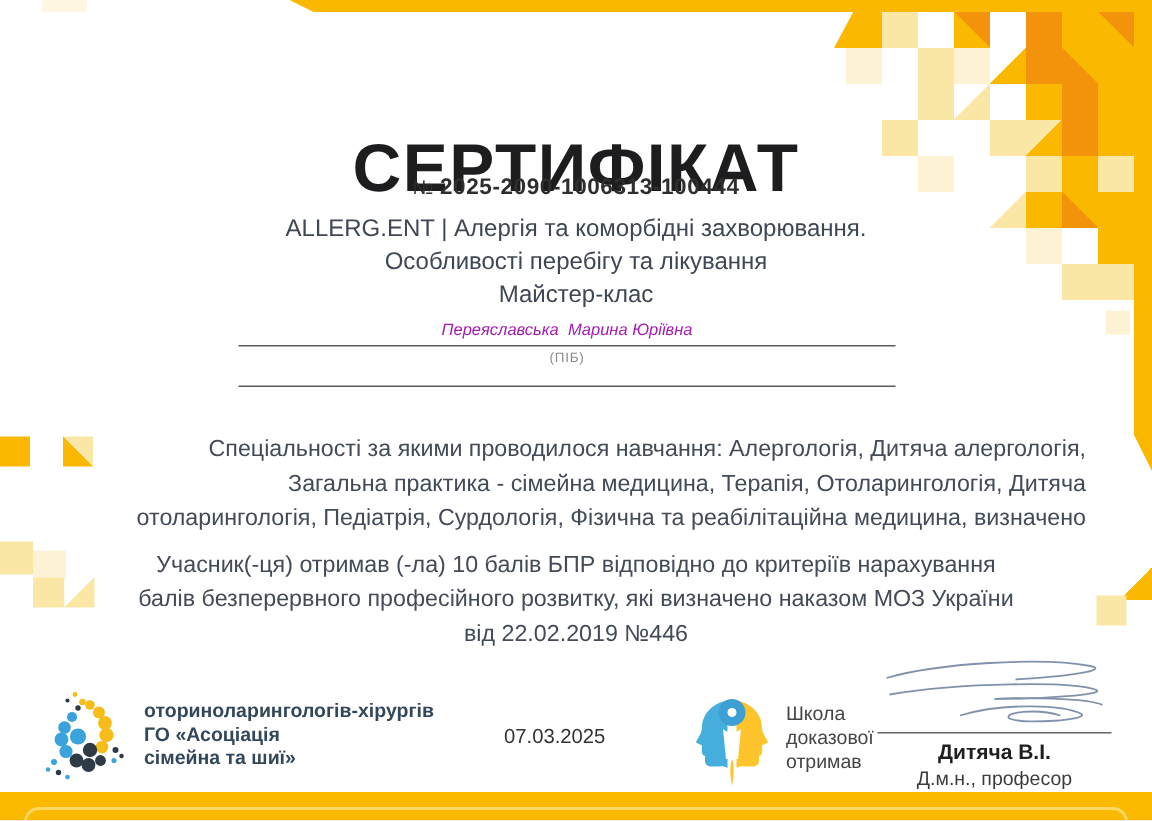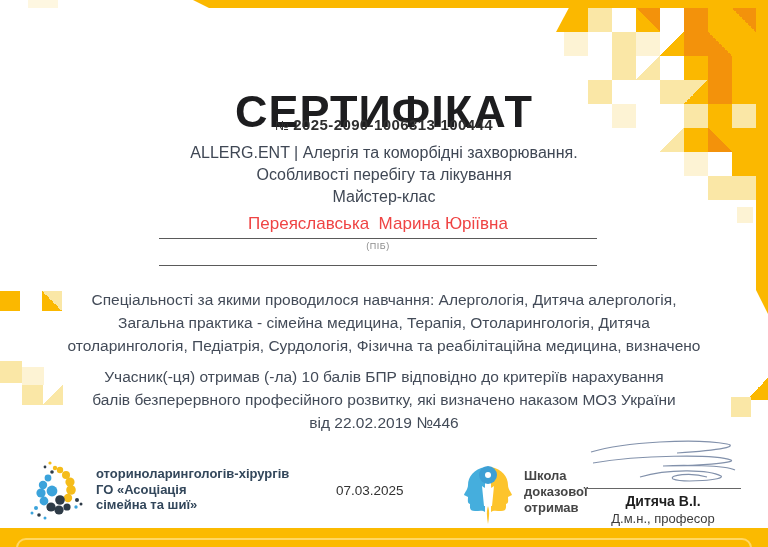--- a/index.html
+++ b/index.html
@@ -33,35 +33,35 @@
     border:2px solid #FFD764;border-radius:10px;}
   
   .title{position:absolute;top:56px;left:0;right:0;text-align:center;
     font-size:45px;font-weight:bold;letter-spacing:1px;color:#1d1d1f;}
   .cert-number{position:absolute;top:116px;left:0;right:0;text-align:center;
     color:#2e2e2e;font-size:15px;font-weight:bold;letter-spacing:.4px;}
   .cert-number .no-sign{font-weight:normal;font-size:13px;margin-right:4px;}
   .course{position:absolute;top:142px;left:40px;right:40px;text-align:center;
     font-size:16px;line-height:22px;color:#3f4754;}
   .name-wrap{position:absolute;left:159px;top:214px;width:438px;text-align:center;}
-  .name{font-size:17px;color:#ef4444;white-space:pre;padding-bottom:4px;}
+  .name{font-style:italic;font-size:11px;color:#a21caf;white-space:pre;padding-bottom:4px;}
   .rule{border-top:1.5px solid #5a5a5a;height:0;}
   .pib{font-size:9px;color:#8b8b8b;letter-spacing:.5px;padding-top:2px;}
   .rule2{margin-top:14px;}
-  .spec{position:absolute;top:288px;left:44px;right:44px;text-align:center;
+  .spec{position:absolute;top:288px;left:44px;right:44px;text-align:right;
     font-size:15.5px;line-height:23px;color:#434b58;}
   .points{position:absolute;top:365px;left:64px;right:64px;text-align:center;
     font-size:15.5px;line-height:23px;color:#434b58;}
   
   .assoc-logo{position:absolute;left:24px;top:456px;}
   .assoc-text{position:absolute;left:96px;top:466px;font-size:13px;font-weight:bold;
     color:#33475b;line-height:15.5px;}
   .date{position:absolute;left:336px;top:483px;font-size:13.5px;color:#333;}
   .school-logo{position:absolute;left:460px;top:462px;}
-  .school-text{position:absolute;left:524px;top:468px;font-size:13px;font-weight:bold;
+  .school-text{position:absolute;left:524px;top:468px;font-size:13px;font-weight:normal;
     color:#454545;line-height:16px;}
   .sig-block{position:absolute;left:585px;top:436px;width:156px;text-align:center;}
   .sig-scribble{display:block;margin:0 auto;}
   .sig-rule{border-top:1px solid #666;height:0;margin-top:2px;}
   .sig-name{font-size:14px;font-weight:bold;color:#1f1f1f;padding-top:4px;}
   .sig-title{font-size:13px;color:#3c3c3c;padding-top:2px;}
 </style>
 </head>
 <body>
 

